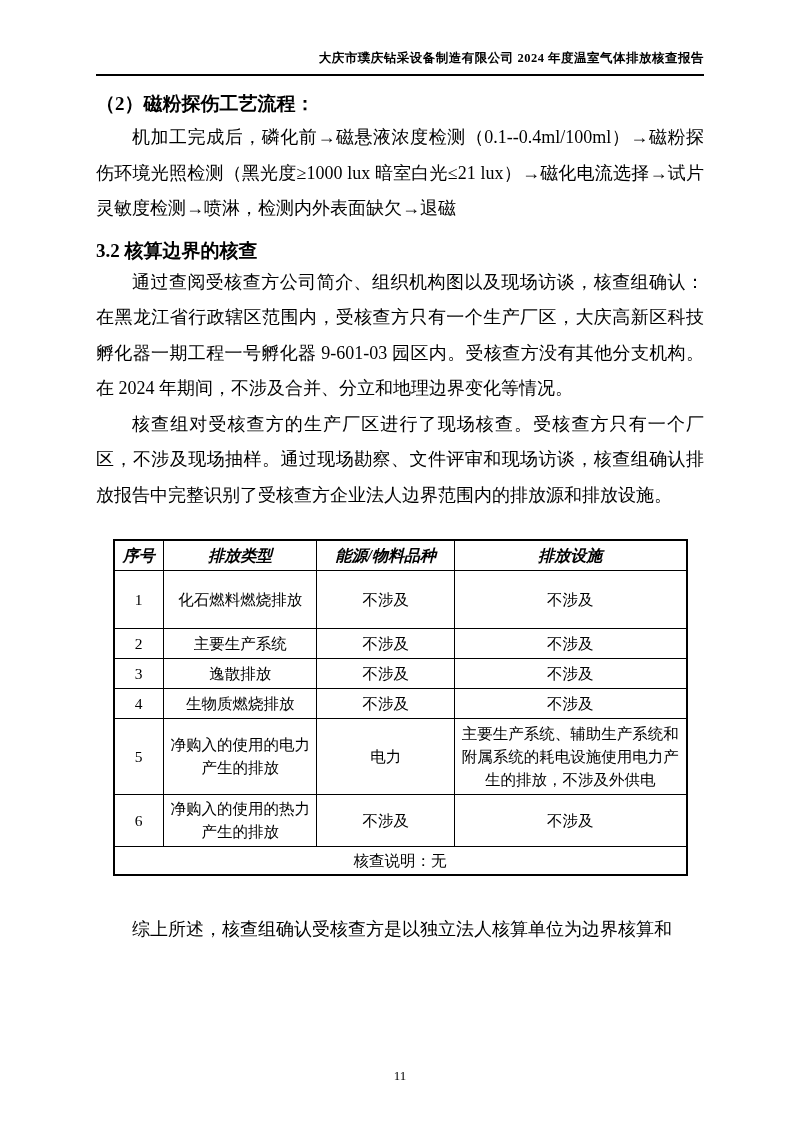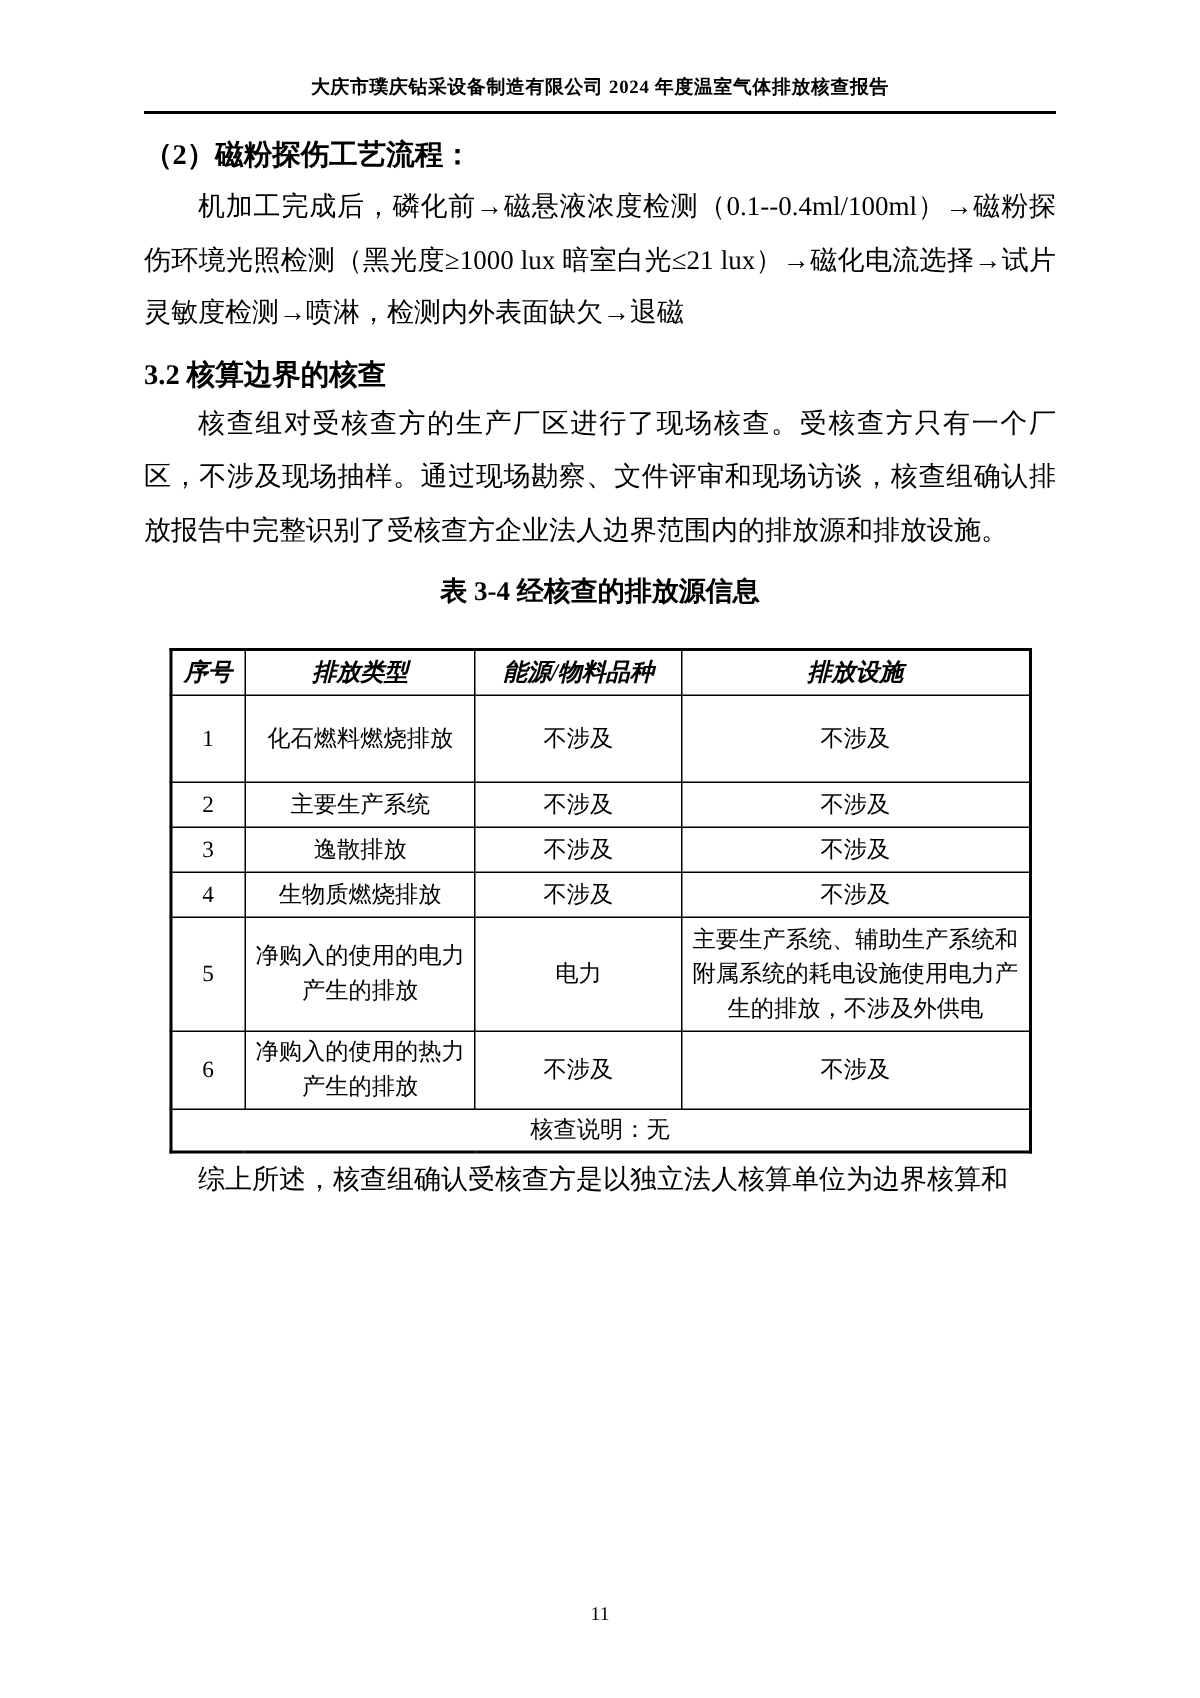--- a/index.html
+++ b/index.html
@@ -21,21 +21,20 @@
   }
   .running-header {
     text-align: right;
     border-bottom: 2px solid #000000;
     padding-bottom: 7px;
   }
   .running-header-text {
     font-size: 12.5px;
     font-weight: bold;
     letter-spacing: 0.5px;
-    text-align: center;
   }
   .h-process {
     margin: 16px 0 4px 0;
     font-size: 19px;
     font-weight: bold;
     line-height: 24px;
   }
   .para {
     margin: 0;
     font-size: 18px;
@@ -90,21 +89,21 @@
   .r-note { height: 28px; }
   td.cell-justify {
     text-align: justify;
     padding: 4px 8px;
   }
   td.cell-note {
     text-align: left;
     padding-left: 8px;
     border-radius: 12px;
   }
-  .summary { }
+  .summary { margin-top: 36px; }
   .page-number {
     position: absolute;
     left: 0;
     right: 0;
     bottom: 48px;
     text-align: center;
     font-size: 13px;
     color: #000000;
   }
 </style>
@@ -116,24 +115,24 @@
   <div class="running-header">
     <div class="running-header-text">大庆市璞庆钻采设备制造有限公司 2024 年度温室气体排放核查报告</div>
   </div>
 
   <div class="h-process">（2）磁粉探伤工艺流程：</div>
 
   <p class="para indent">机加工完成后，磷化前→磁悬液浓度检测（0.1--0.4ml/100ml）→磁粉探伤环境光照检测（黑光度≥1000 lux 暗室白光≤21 lux）→磁化电流选择→试片灵敏度检测→喷淋，检测内外表面缺欠→退磁</p>
 
   <div class="h-32">3.2 核算边界的核查</div>
 
+  <p class="para indent">通过查阅受核查方公司简介、组织机构图以及现场访谈，核查组确认：在黑龙江省行政辖区范围内，受核查方只有一个生产厂区，大庆高新区科技孵化器一期工程一号孵化器 9-601-03 园区内。受核查方没有其他分支机构。在 2024 年期间，不涉及合并、分立和地理边界变化等情况。</p>
 
   <p class="para indent">核查组对受核查方的生产厂区进行了现场核查。受核查方只有一个厂区，不涉及现场抽样。通过现场勘察、文件评审和现场访谈，核查组确认排放报告中完整识别了受核查方企业法人边界范围内的排放源和排放设施。</p>
 
-  <div class="table-caption">表 3-4 经核查的排放源信息</div>
 
   <table class="emission-table">
     <colgroup>
       <col class="col-no">
       <col class="col-type">
       <col class="col-fuel">
       <col class="col-fac">
     </colgroup>
     <thead>
       <tr class="r-head">

